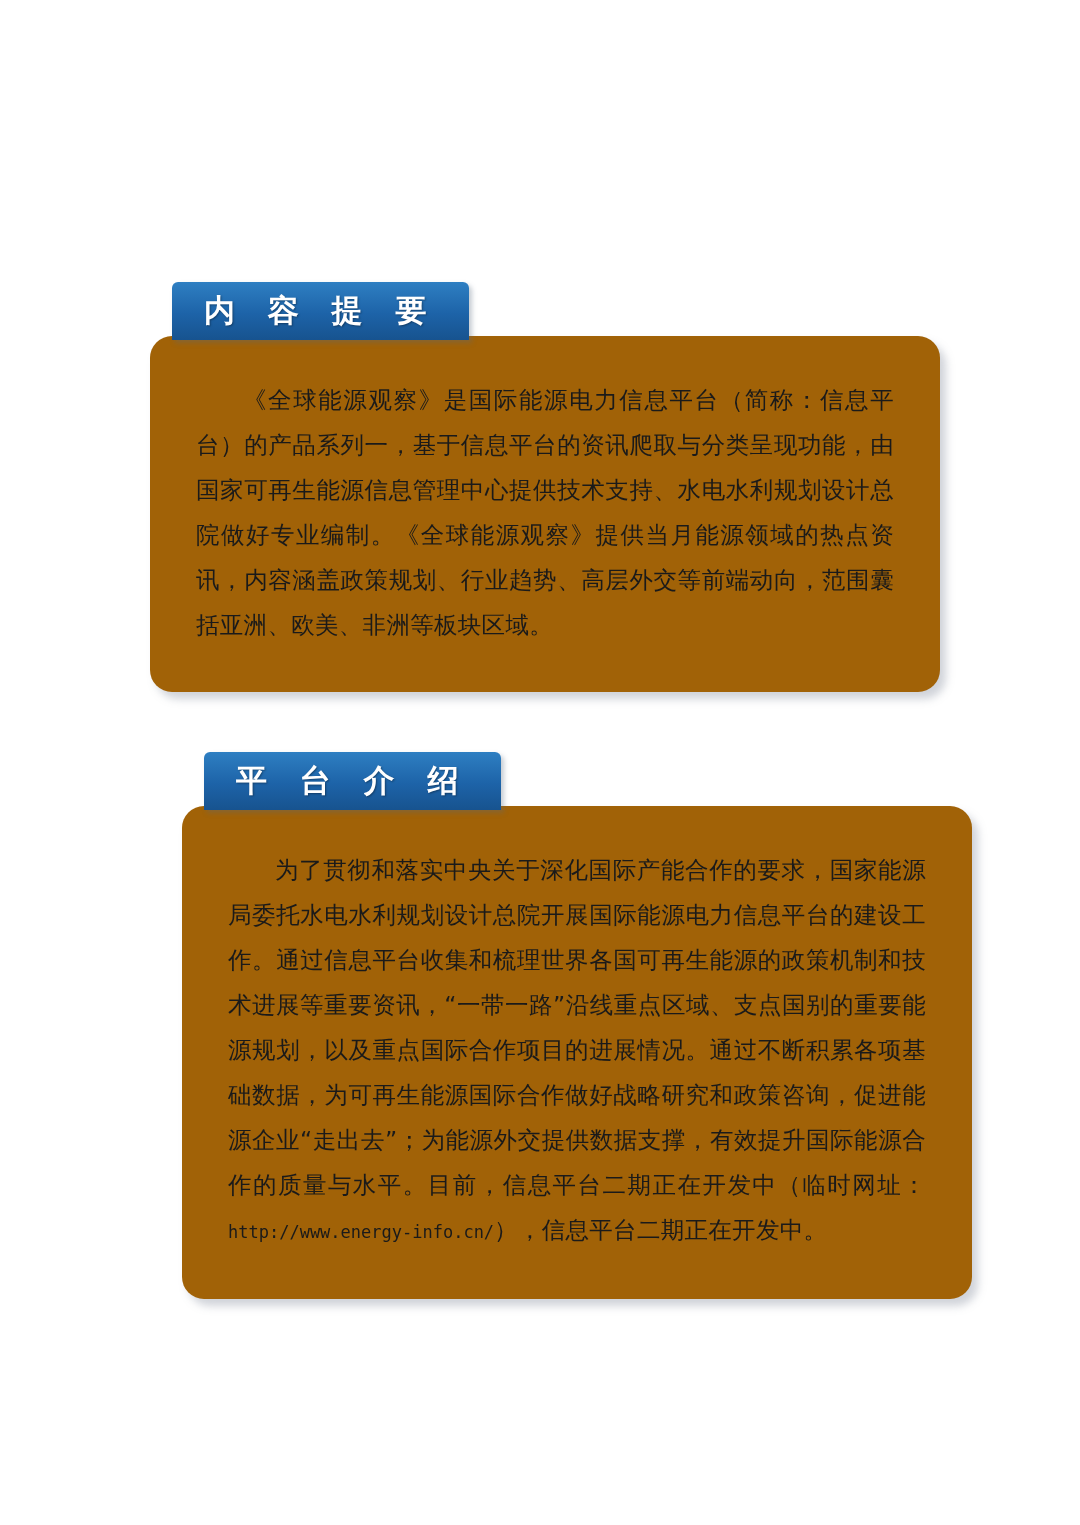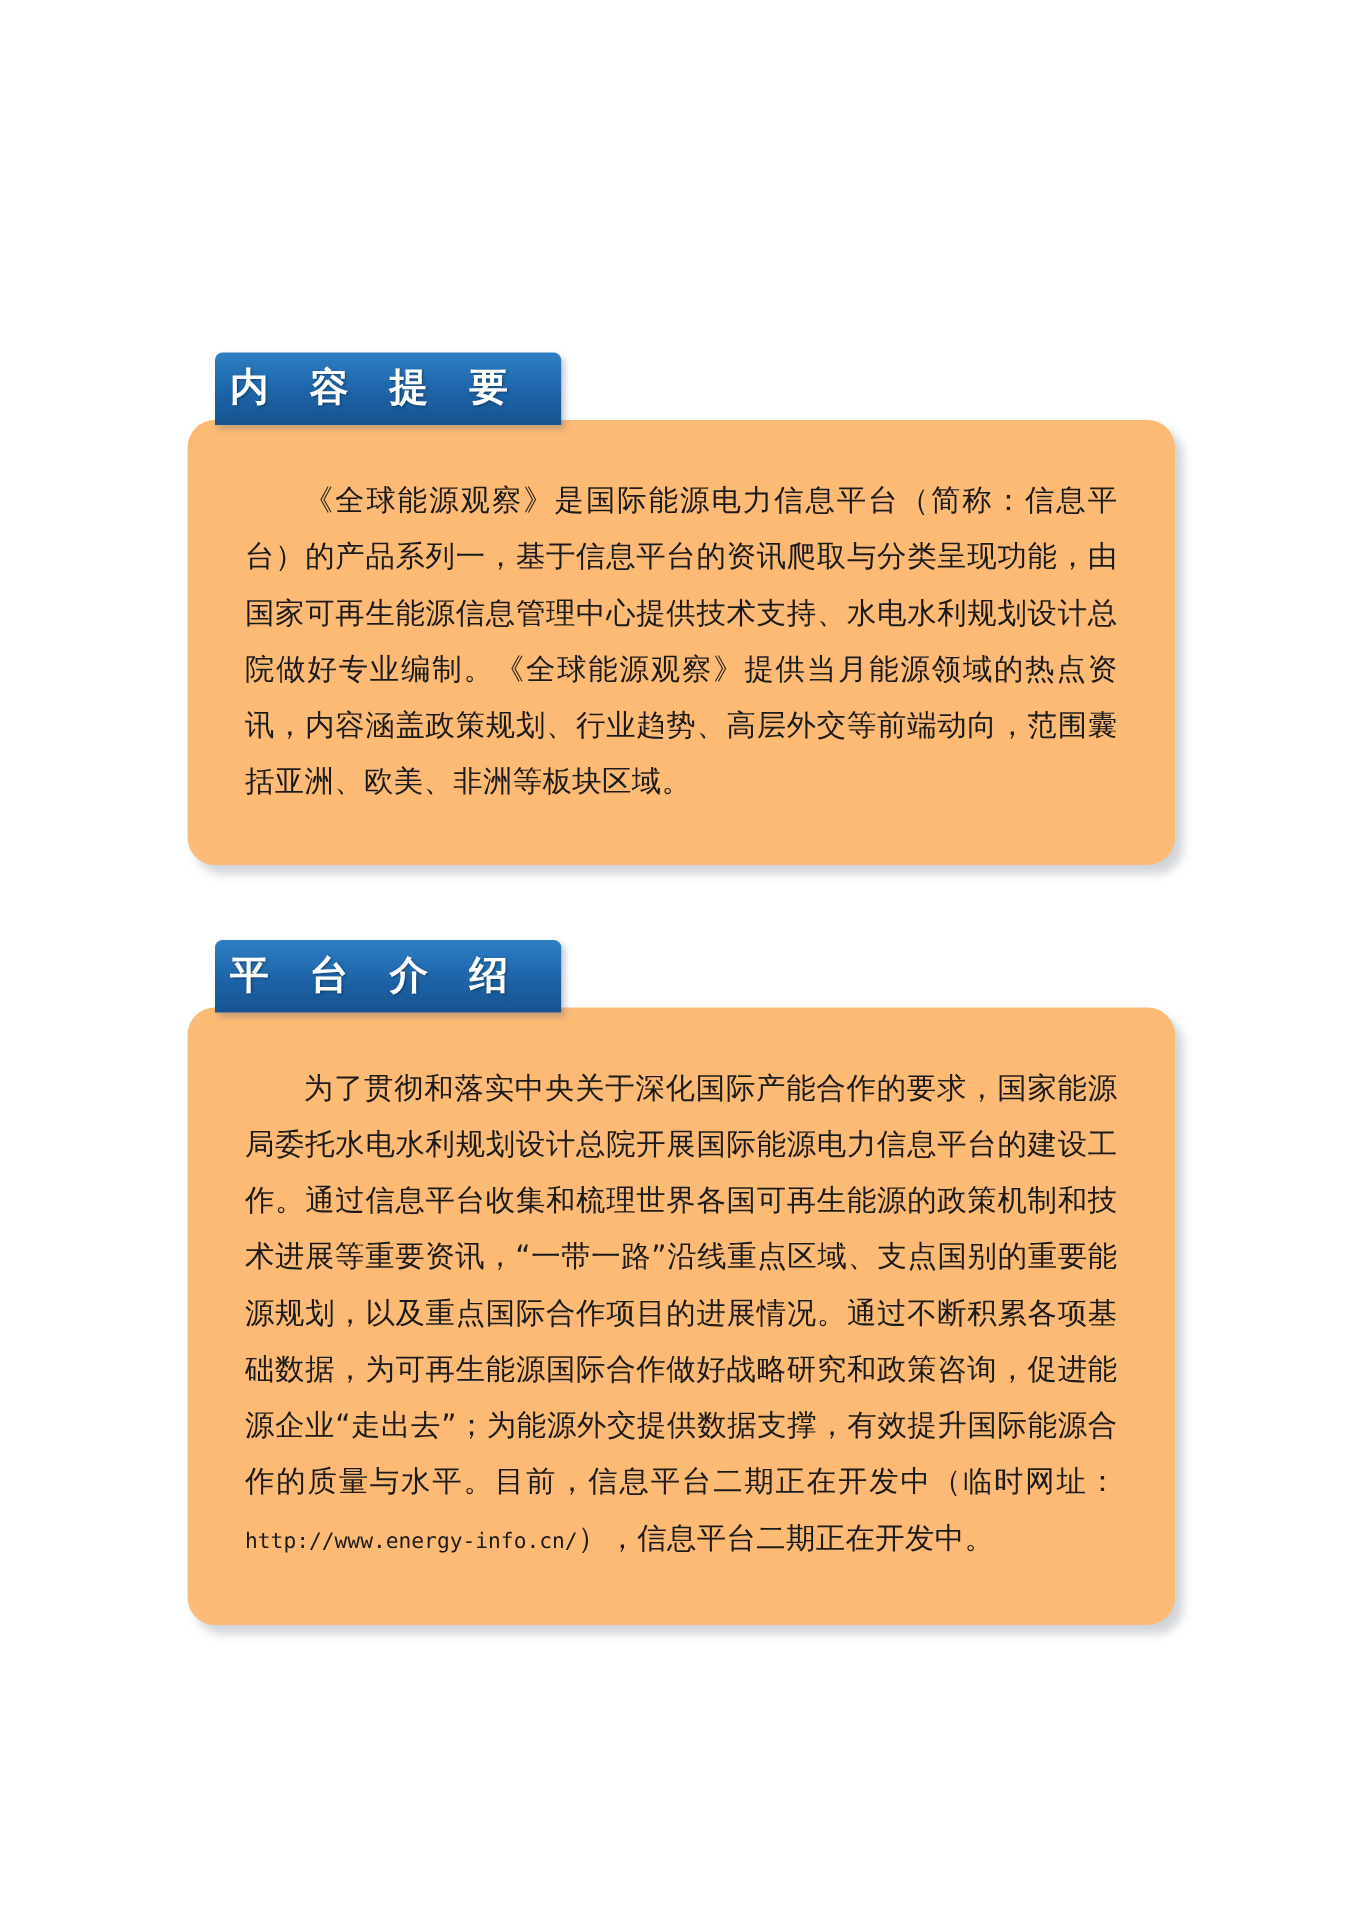--- a/index.html
+++ b/index.html
@@ -21,50 +21,50 @@
     background: #ffffff;
   }
 
   
   .section {
     position: absolute;
     left: 150px;
     width: 790px;
   }
   #section-summary { top: 282px; }
-  #section-platform { top: 752px; }
+  #section-platform { top: 752px; margin-left: 32px; }
 
   
   .sec-head {
     position: relative;
     z-index: 3;
     margin-left: 22px;
     display: inline-block;
-    padding: 13px 30px 14px 12px;
+    padding: 13px 30px 14px 32px;
     background: linear-gradient(180deg, #2e7fc2 0%, #1d63a8 55%, #17538f 100%);
     border-radius: 6px 6px 0 0;
     box-shadow: 3px 3px 5px rgba(90,105,125,0.35);
   }
   .sec-head-text {
     color: #ffffff;
     font-family: "DejaVu Sans", sans-serif;
     font-size: 31px;
     font-weight: bold;
     letter-spacing: 11px;
     line-height: 1;
     text-shadow: 1px 1px 2px rgba(0,0,0,0.35);
     padding-right: 2px;
     white-space: nowrap;
   }
 
   
   .sec-body {
     position: relative;
     margin-top: -4px;
-    background: #fdba74;
+    background: #a16207;
     border-radius: 22px;
     box-shadow: 6px 7px 8px rgba(120,130,145,0.35);
     padding: 42px 46px 44px 46px;
   }
   .sec-body p {
     margin: 0;
     color: #1a1a1a;
     font-family: "DejaVu Sans", "Liberation Sans", sans-serif;
     font-size: 23.5px;
     line-height: 45px;

